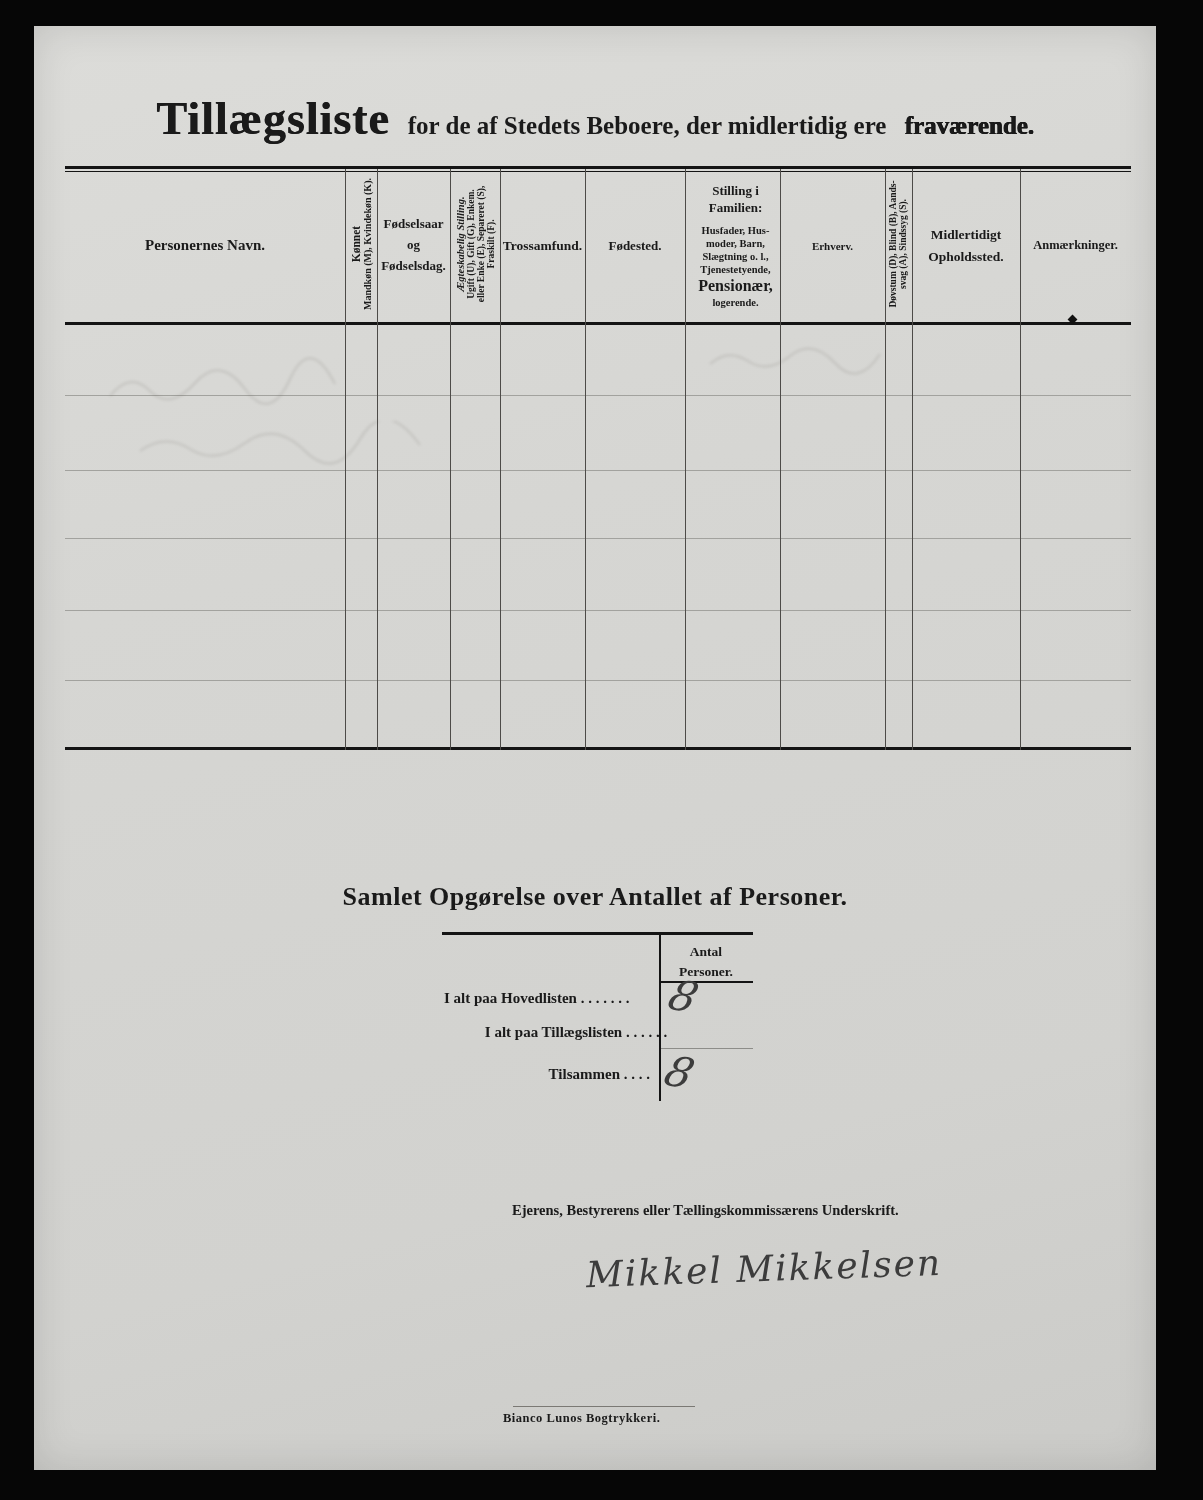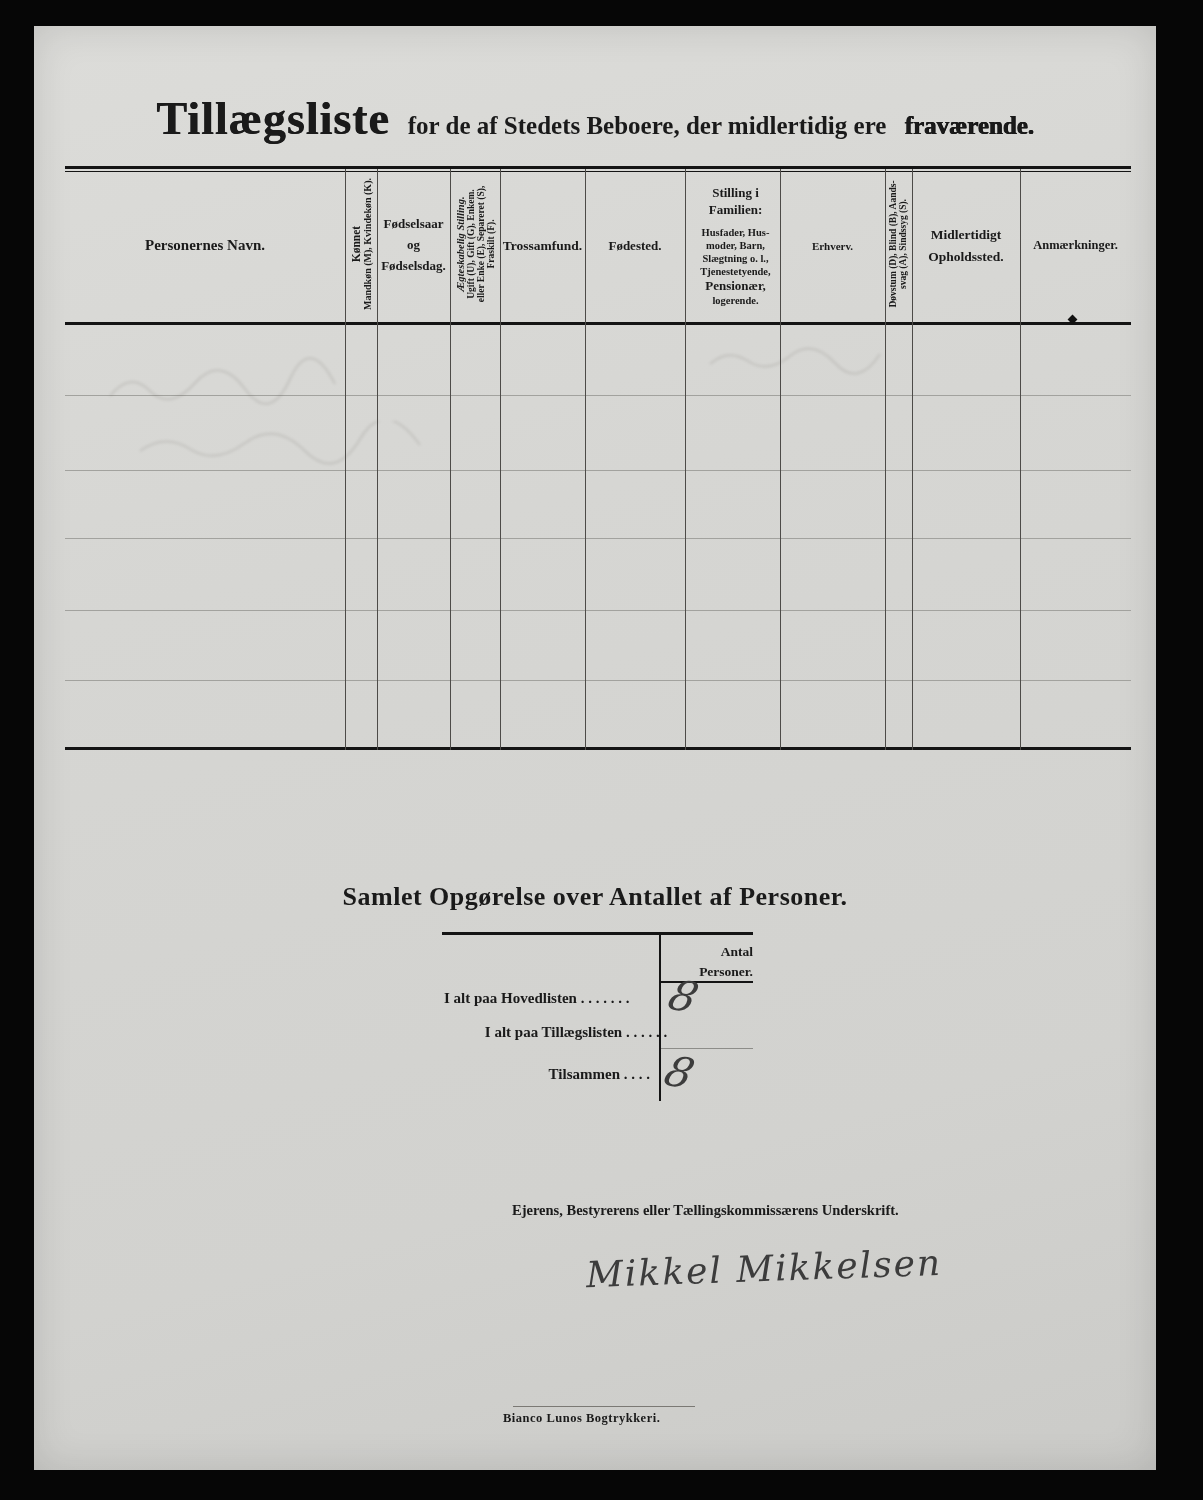--- a/index.html
+++ b/index.html
@@ -27,21 +27,21 @@
          align-items:center;text-align:center;transform:rotate(-90deg);font-weight:bold;}
   .sub{font-weight:bold;}
   .diamond{position:absolute;width:7px;height:7px;background:#111;transform:rotate(45deg);}
   .ghost{position:absolute;opacity:.16;filter:blur(1.4px);}
   
   .sum-title{position:absolute;top:856px;left:0;width:100%;text-align:center;
              font-size:26px;font-weight:bold;letter-spacing:.5px;}
   .sumtable{position:absolute;left:408px;top:906px;width:311px;height:169px;}
   .sumtable .topline{position:absolute;left:0;top:0;width:100%;height:3px;background:#141414;}
   .sumtable .vbar{position:absolute;left:217px;top:0;width:2px;height:169px;background:#141414;}
-  .sum-head{position:absolute;left:217px;top:10px;width:94px;text-align:right;
+  .sum-head{position:absolute;left:217px;top:10px;width:94px;text-align:center;
             font-size:13.5px;font-weight:bold;line-height:1.45;}
   .sum-headline{position:absolute;left:219px;top:49px;width:92px;height:2px;background:#141414;}
   .sum-thinline{position:absolute;left:219px;top:116px;width:92px;height:1px;background:#8d8d89;}
   .sum-label{position:absolute;left:2px;width:206px;font-size:15px;font-weight:bold;white-space:nowrap;}
   .hand{font-style:italic;color:#3c3c3c;font-family:"DejaVu Serif",serif;}
   .hand-eight{position:absolute;font-size:42px;line-height:1;transform:rotate(10deg) skewX(-8deg);}
   
   .sig-caption{position:absolute;left:478px;top:1176px;width:484px;text-align:left;
                font-size:14.5px;font-weight:bold;}
   .sig-script{position:absolute;left:540px;top:1222px;width:380px;text-align:center;
@@ -117,21 +117,21 @@
     </div>
 
     <div class="hcell" style="left:623px;width:95px;font-size:13px;line-height:1.35;">
       <span>Stilling i</span>
       <span>Familien:</span>
       <span style="height:7px;"></span>
       <span class="sub" style="font-size:10.5px;line-height:1.25;">Husfader, Hus-</span>
       <span class="sub" style="font-size:10.5px;line-height:1.25;">moder, Barn,</span>
       <span class="sub" style="font-size:10.5px;line-height:1.25;">Slægtning o. l.,</span>
       <span class="sub" style="font-size:10.5px;line-height:1.25;">Tjenestetyende,</span>
-      <span class="sub" style="font-size:13px;line-height:1.25;font-family:Liberation Serif, serif;">Pensionær,</span>
+      <span class="sub" style="font-size:16px;line-height:1.25;font-family:Liberation Serif, serif;">Pensionær,</span>
       <span class="sub" style="font-size:10.5px;line-height:1.25;">logerende.</span>
     </div>
 
     <div class="hcell" style="left:715px;width:105px;font-size:11px;align-items:center;">
       <span>Erhverv.</span>
     </div>
 
     <div class="vcell" style="left:758px;top:65px;width:150px;height:26px;">
       <span style="font-size:9.5px;">Døvstum (D), Blind (B), Aands-</span>
       <span style="font-size:9.5px;">svag (A), Sindssyg (S).</span>

